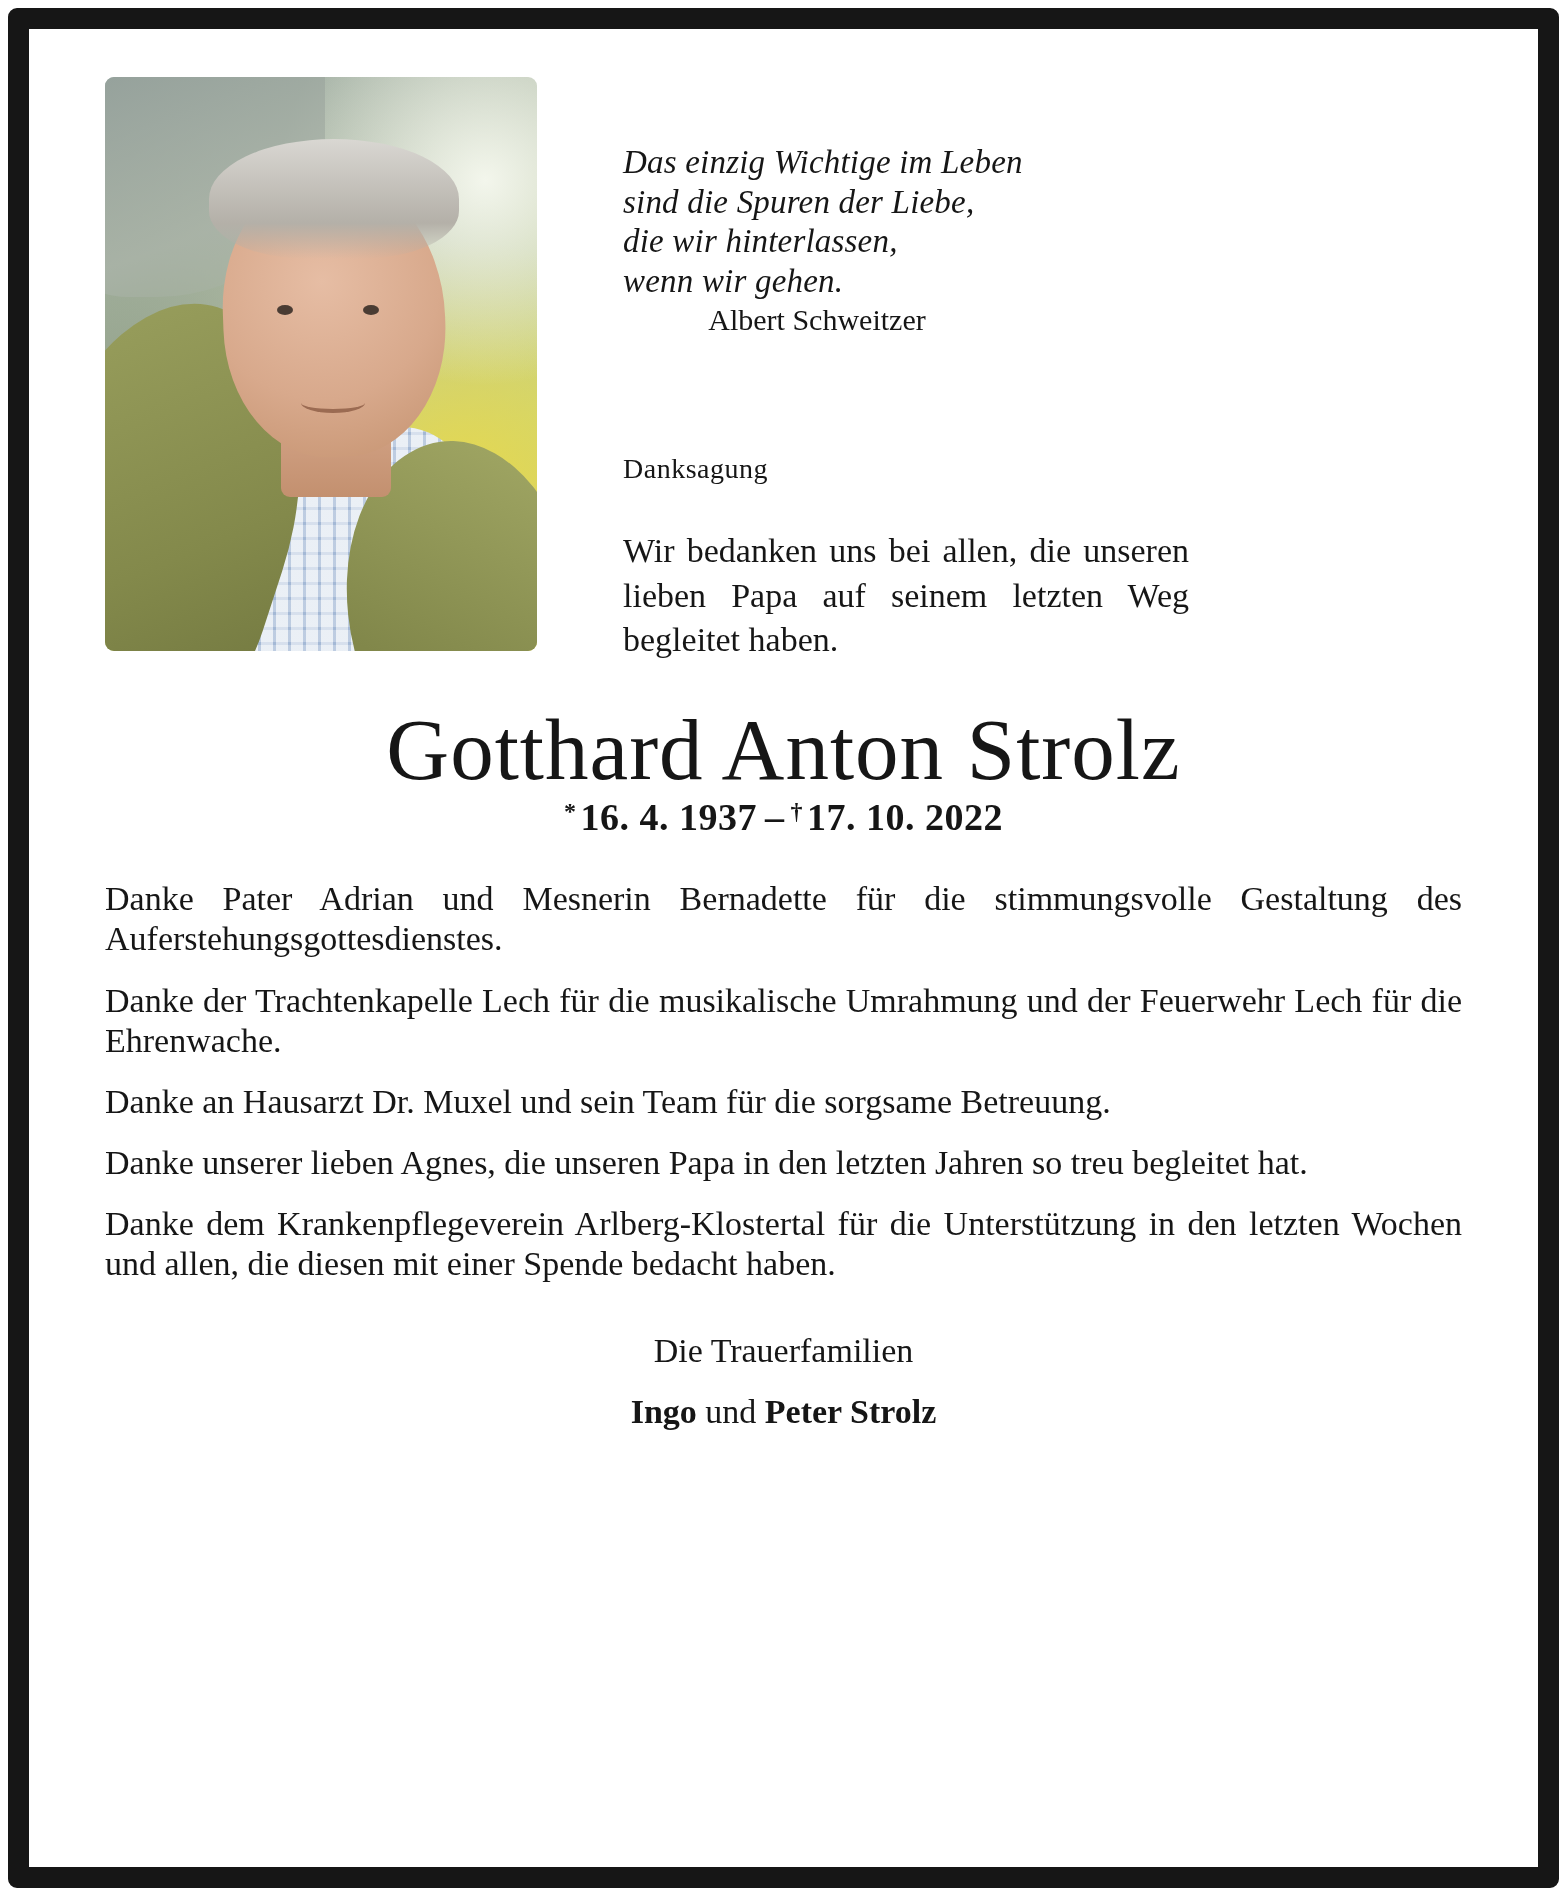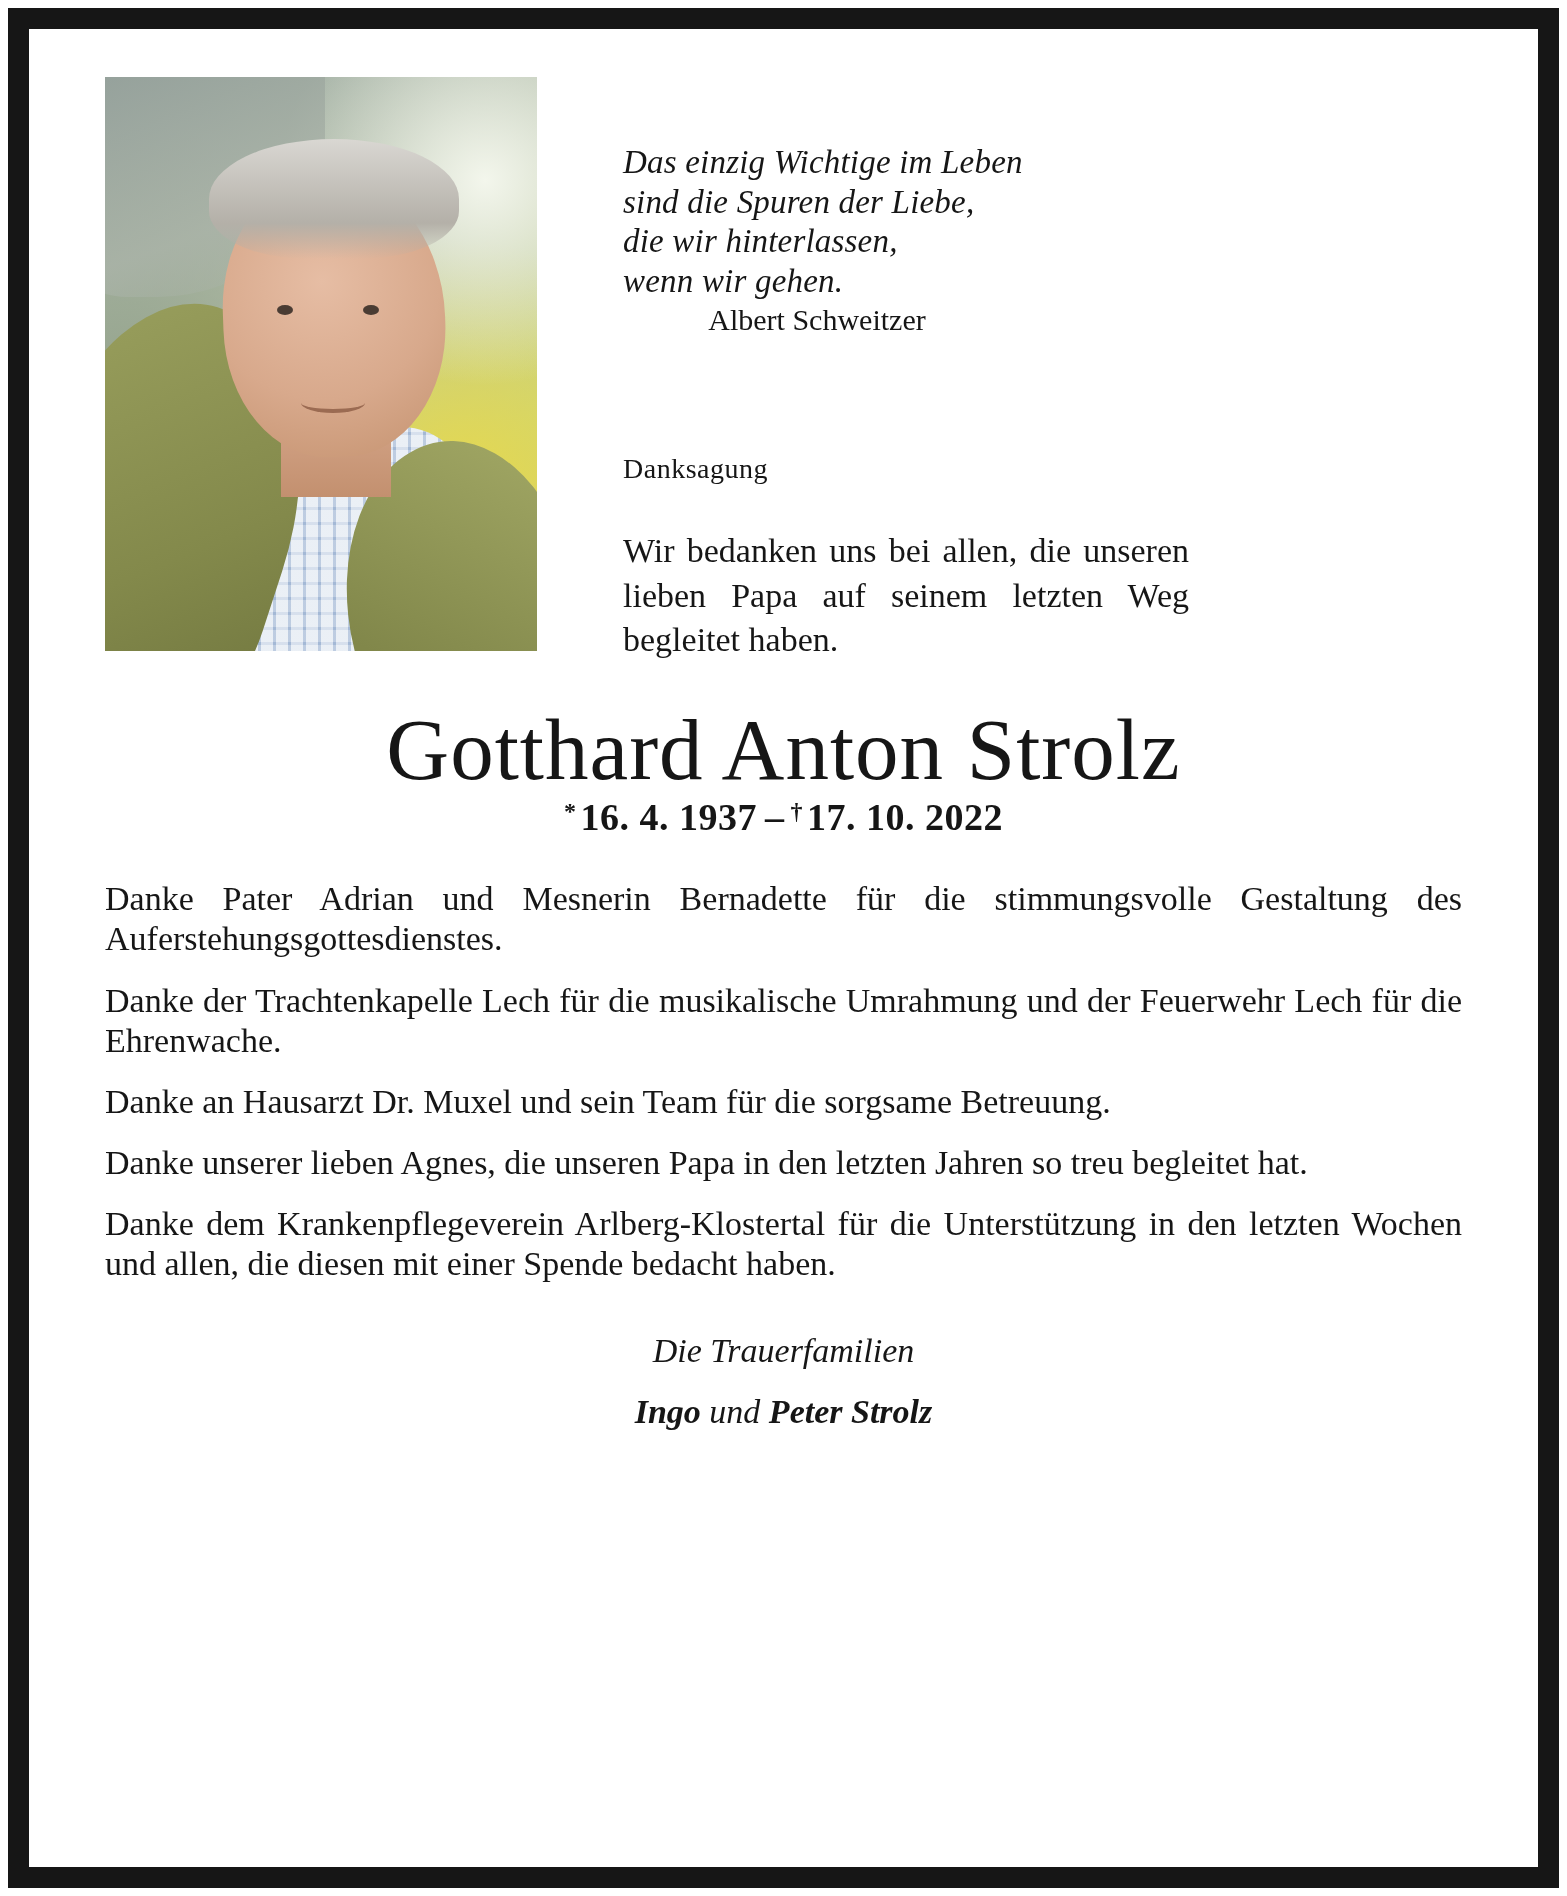--- a/index.html
+++ b/index.html
@@ -1,15 +1,15 @@
 <!DOCTYPE html>
 <html lang="de"><head>
 <meta charset="utf-8">
 <style>
-  * { margin: 0; padding: 0; box-sizing: border-box; }
+  * { margin: 0; padding: 0; box-sizing: border-box; border-radius: 9px; }
   html, body { background: #ffffff; }
   body {
     width: 1567px;
     height: 1896px;
     font-family: "Liberation Serif", serif;
     color: #161616;
     position: relative;
   }
   .page {
     position: absolute;
@@ -156,21 +156,20 @@
     hyphens: auto;
     margin-bottom: 21px;
   }
 
   
   .closing {
     margin-top: 46px;
     text-align: center;
     font-size: 34px;
     line-height: 1.25;
-    font-style: italic;
   }
   .closing .families { margin-bottom: 18px; }
   .closing .names b { font-weight: bold; }
   .closing .names .conj { font-weight: normal; }
 </style>
 </head>
 <body>
 
 <div class="page">
   <div class="frame">

